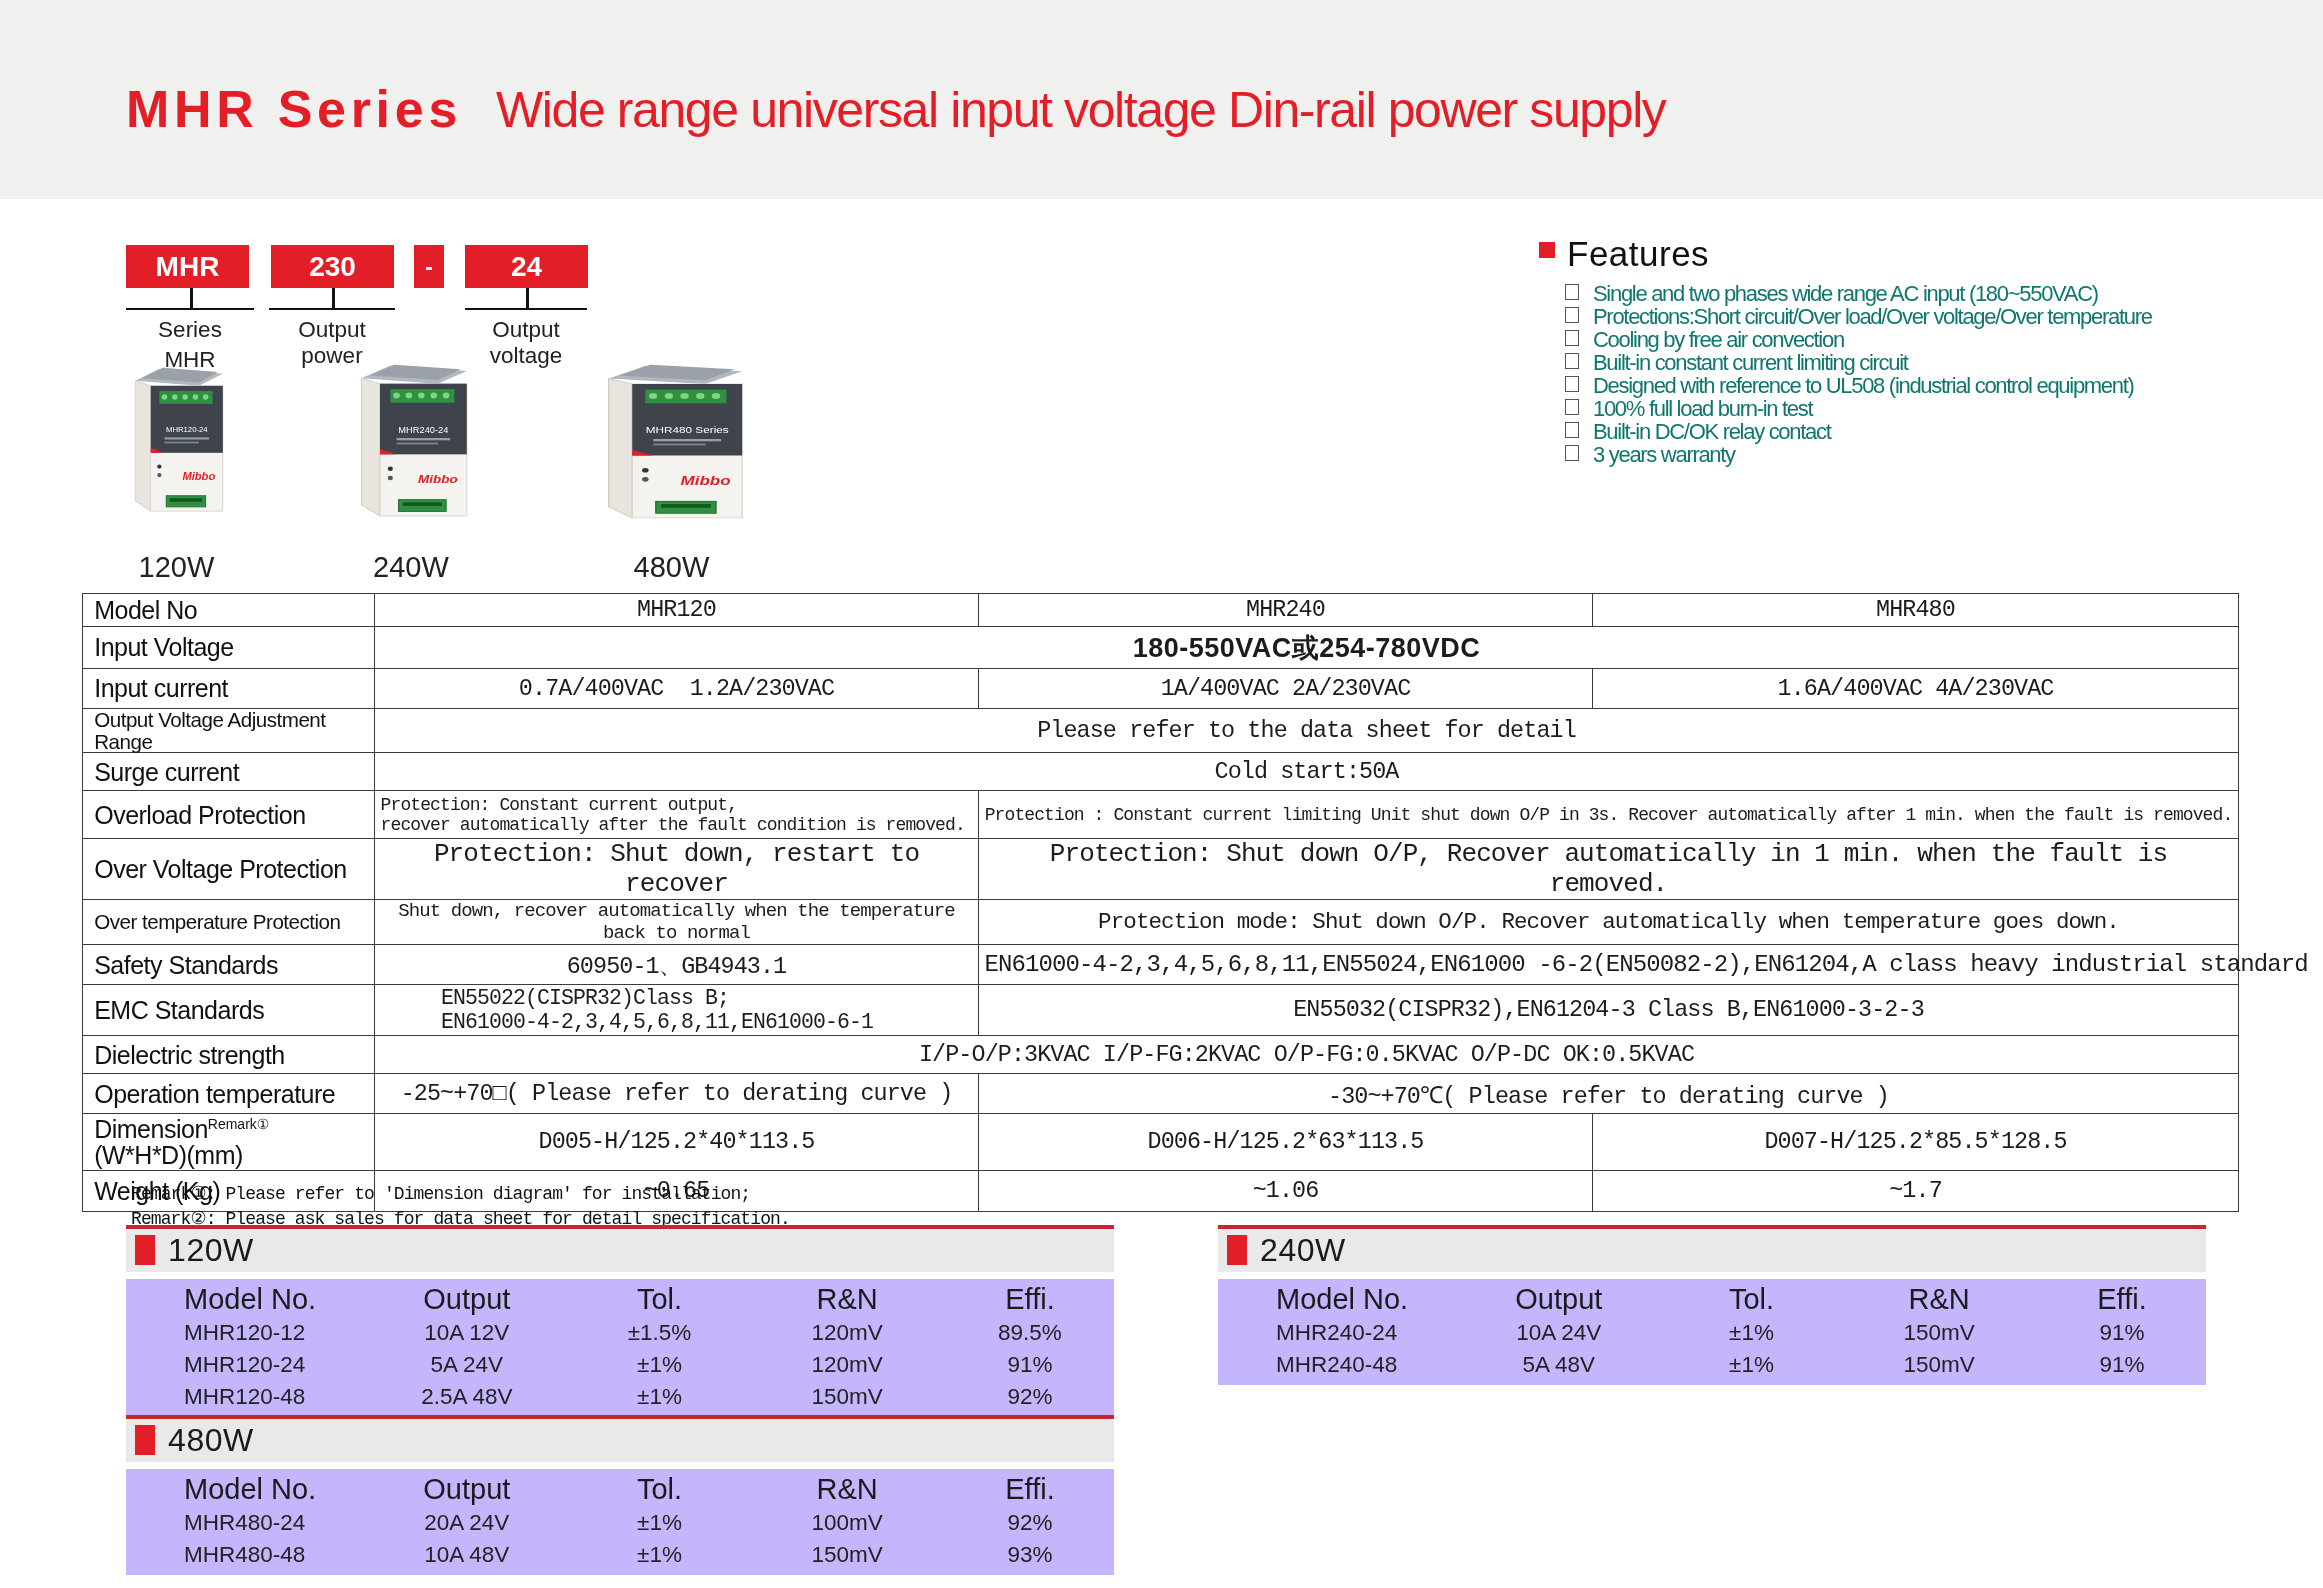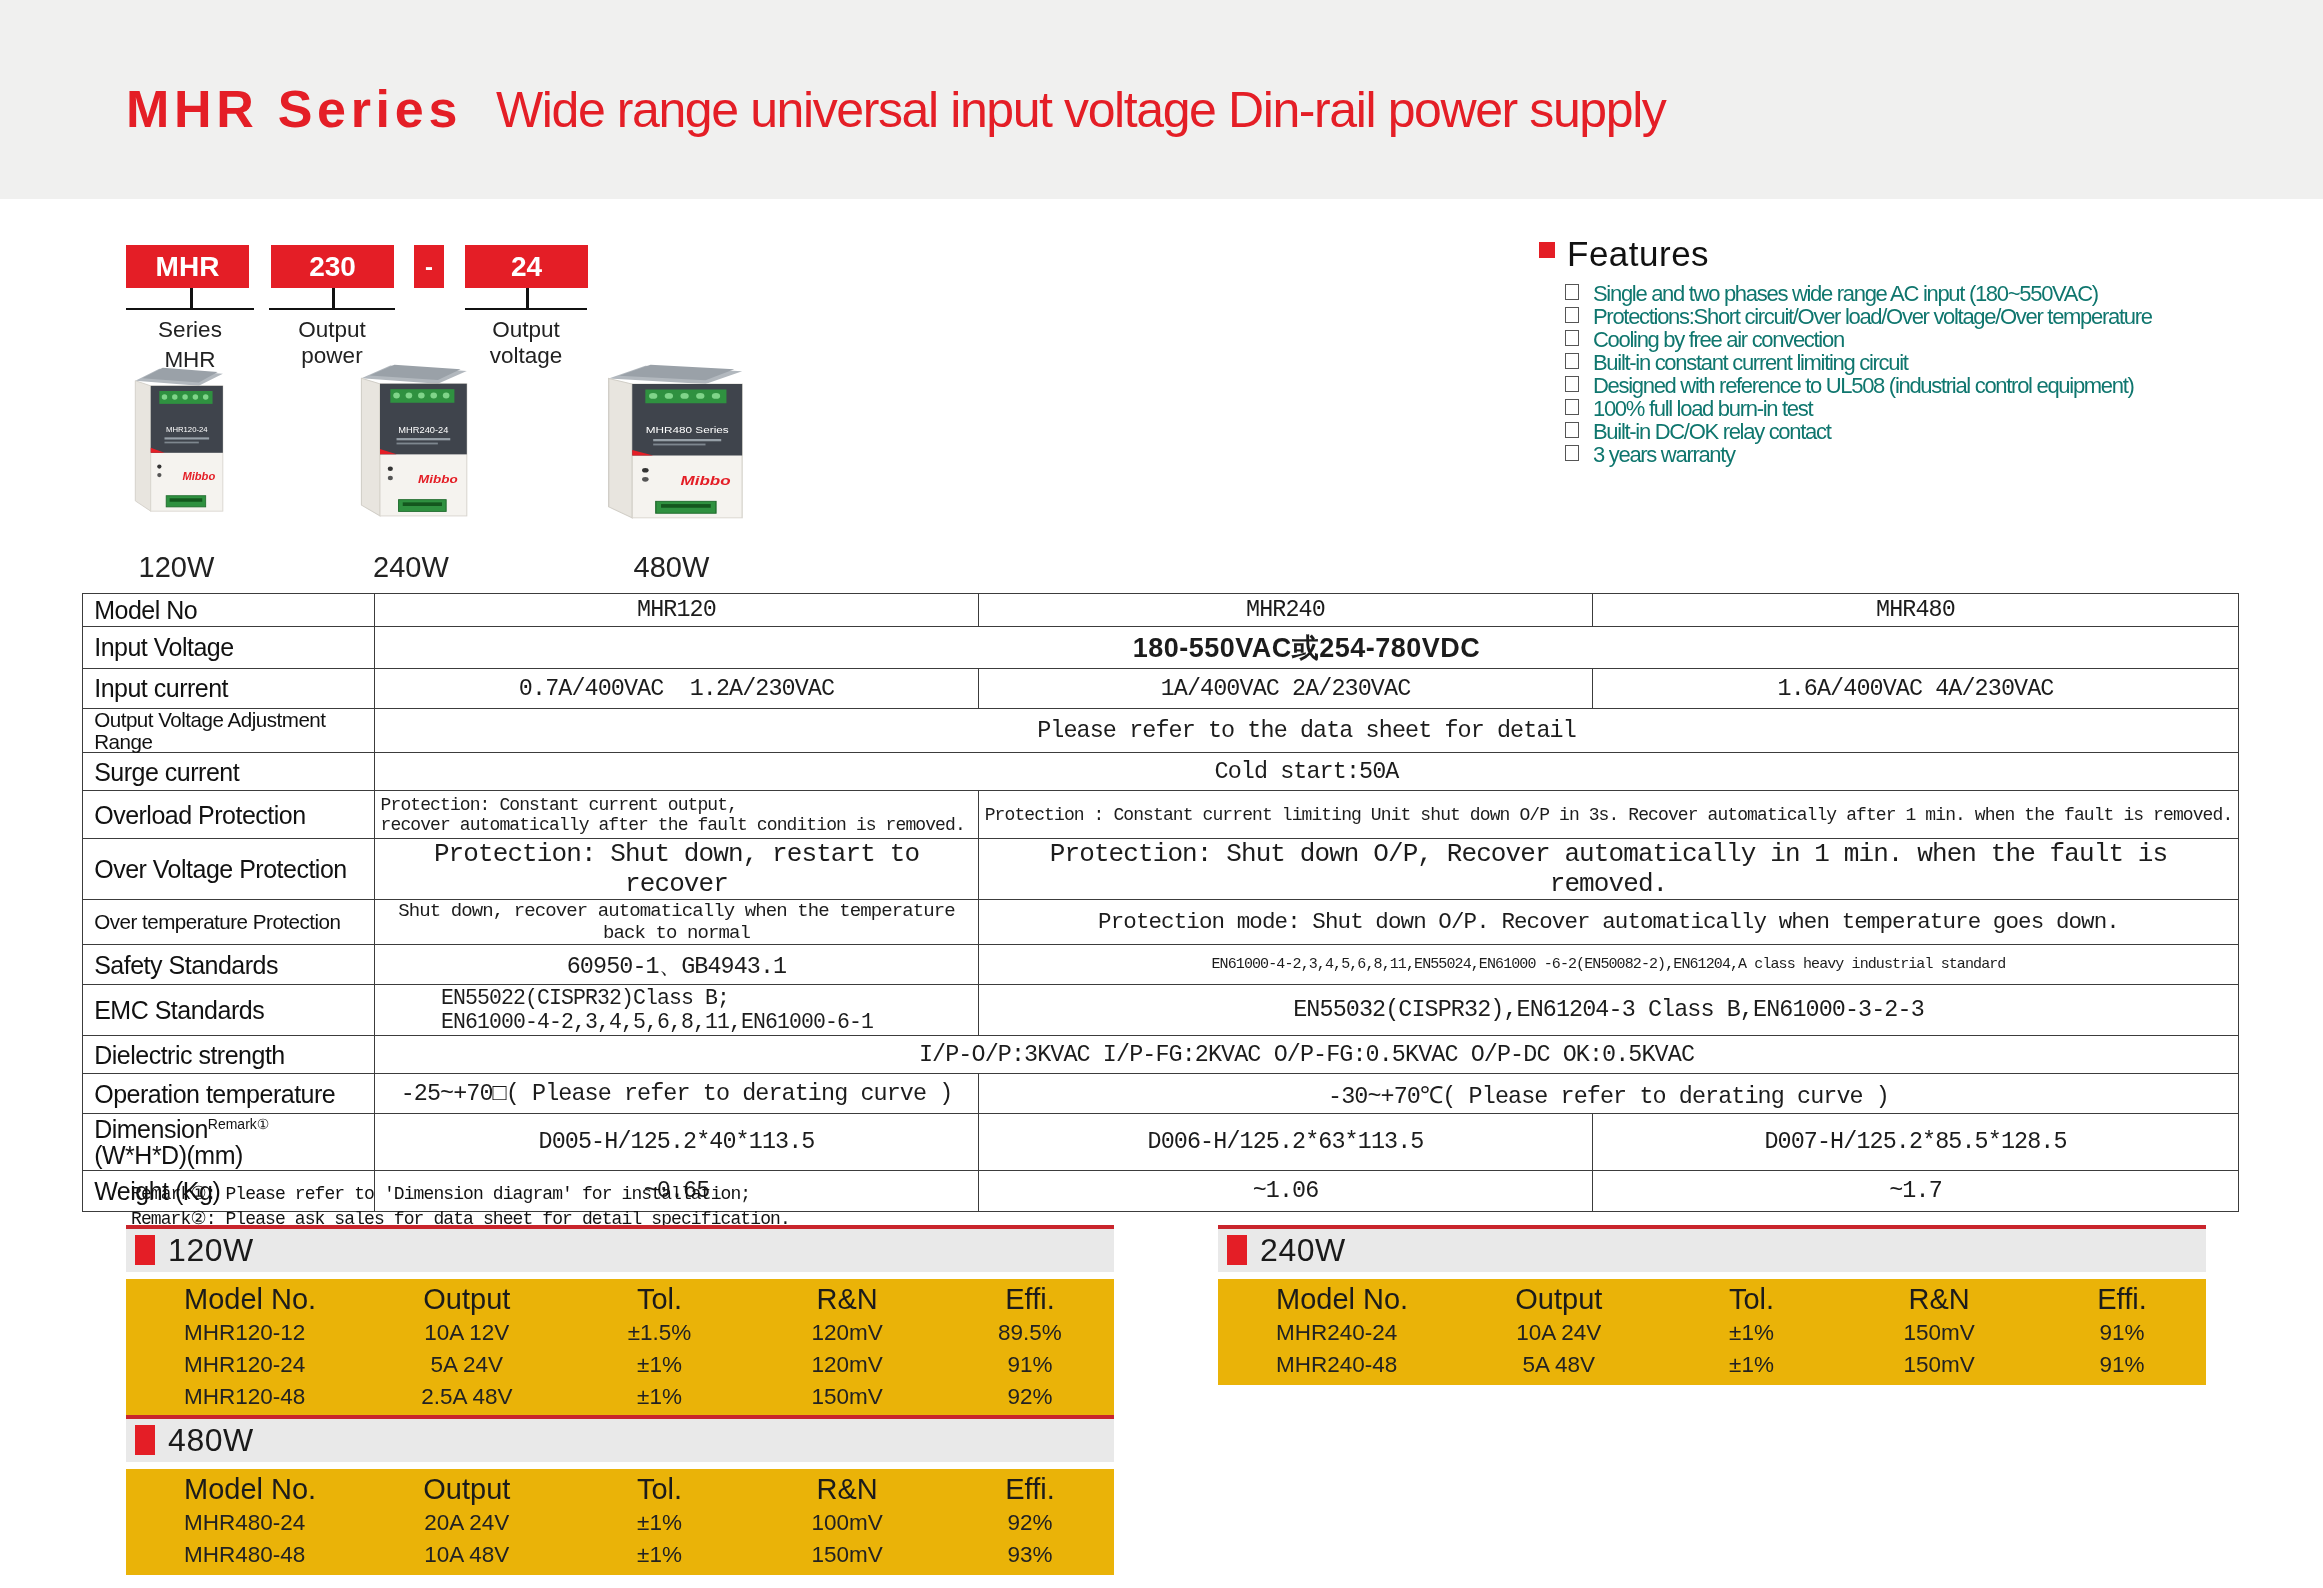--- a/index.html
+++ b/index.html
@@ -51,36 +51,36 @@
   .val{font-family:"Liberation Mono",monospace;font-size:23.4px;letter-spacing:-0.9px;color:#1c1c1c;text-align:center;}
   .val div{white-space:pre-wrap;}
   tr.r1 td{height:32px;} tr.r2 td{height:41px;} tr.r3 td{height:39px;} tr.r4 td{height:41px;}
   tr.r5 td{height:37px;} tr.r6 td{height:47px;} tr.r7 td{height:40px;} tr.r8 td{height:39px;}
   tr.r9 td{height:39px;} tr.r10 td{height:50px;} tr.r11 td{height:37px;} tr.r12 td{height:39px;}
   tr.r13 td{height:56px;} tr.r14 td{height:40px;}
   tr.r2 .val{font-family:"Liberation Sans",sans-serif;font-weight:bold;font-size:27px;letter-spacing:0.5px;}
   tr.r6 .val{font-size:18px;} tr.r6 .c1{text-align:left;} tr.r6 .c23 div{white-space:nowrap;}
   tr.r7 .val{font-size:26px;}
   tr.r8 .c1{font-size:19px;} tr.r8 .c23{font-size:22.5px;}
-  tr.r9 .c23{font-size:15px;} tr.r9 .c23 div{white-space:nowrap;}
+  tr.r9 .c23{font-size:24px;} tr.r9 .c23 div{white-space:nowrap;}
   tr.r10 .c1{font-size:21.5px;text-align:left;padding-left:66px !important;}
   tr.r12 .c1 div,tr.r12 .c23 div{white-space:nowrap;}
 
   
   #remarks{position:absolute;left:131px;top:1182px;font-family:"Liberation Mono",monospace;
            font-size:18px;letter-spacing:-0.9px;color:#111;line-height:25px;}
 
   
   .psec{position:absolute;width:988px;}
   #s120{left:126px;top:1225px;} #s240{left:1218px;top:1225px;} #s480{left:126px;top:1415px;}
   .topline{height:3.7px;background:#c9252c;}
   .titlebar{height:43px;background:#e9e9e9;display:flex;align-items:center;gap:13px;padding-left:9.4px;box-sizing:border-box;}
   .sq{width:19.7px;height:30px;background:#e41e26;}
   .ptitle{font-size:32px;color:#1a1a1a;letter-spacing:0.5px;}
-  .pbody{margin-top:7.5px;background:#eab308;padding:1.9px 0 3.7px 0;}
+  .pbody{margin-top:7.5px;background:#c4b5fd;padding:1.9px 0 3.7px 0;}
   .prow{display:grid;grid-template-columns:24% 21% 18% 20% 17%;align-items:center;}
   .prow span{text-align:center;display:block;}
   .prow span:first-child{text-align:left;padding-left:58px;}
   .prow.head{height:36px;font-size:29px;color:#1b1b1b;}
   .prow.data{height:32px;font-size:22.5px;color:#222;}
 </style>
 </head>
 <body>
 
 <div id="page">

